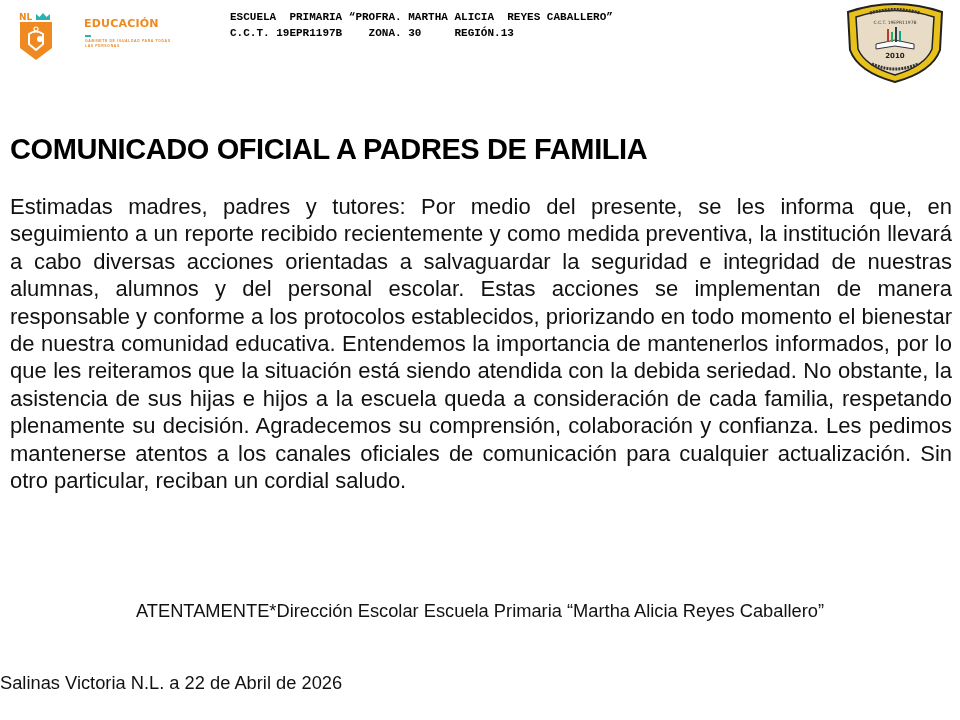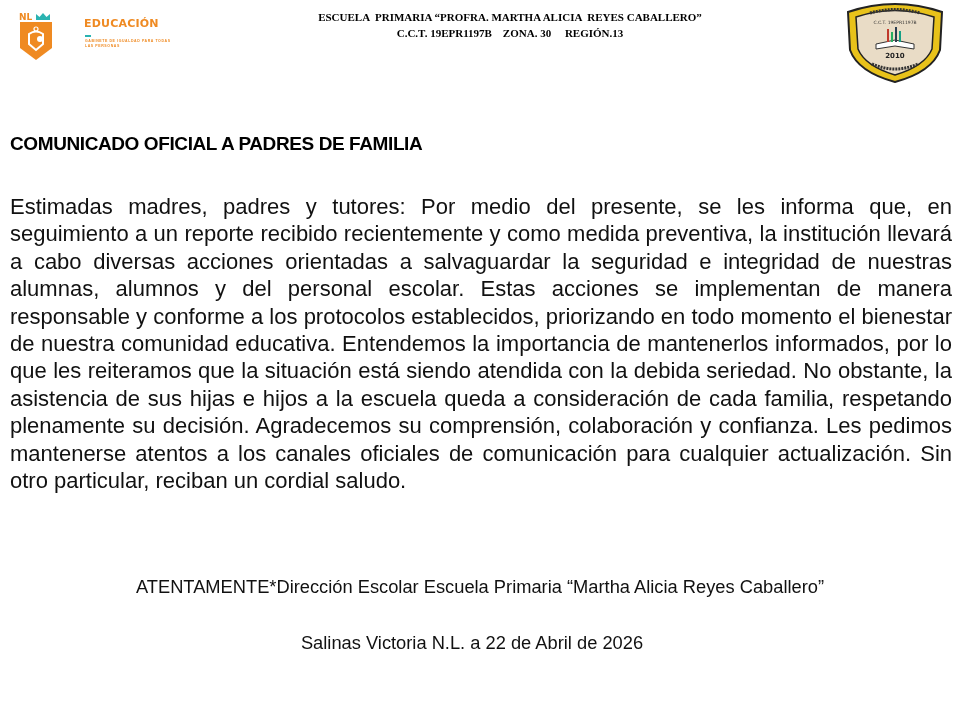--- a/index.html
+++ b/index.html
@@ -56,74 +56,72 @@
       color: #ef8a22;
       letter-spacing: 0.6px;
       font-weight: bold;
       width: 90px;
     }
     .header-text {
       position: absolute;
       left: 230px;
       top: 10px;
       width: 560px;
-      text-align: center;
-      font-family: Liberation Serif, serif;
+      font-family: Liberation Mono, monospace;
       font-weight: bold;
       font-size: 11px;
       line-height: 15.5px;
       color: #000000;
     }
     .header-text div { white-space: pre; }
     .badge-right {
       position: absolute;
       left: 840px;
       top: 0;
       width: 110px;
       height: 84px;
     }
     .title {
       position: absolute;
       left: 10px;
       top: 133px;
       font-family: "Liberation Sans", sans-serif;
       font-weight: bold;
-      font-size: 19px;
+      font-size: 29px;
       letter-spacing: -0.4px;
       color: #000000;
       margin: 0;
     }
     .body-text {
       position: absolute;
       left: 10px;
       top: 193px;
       width: 942px;
       font-family: "Liberation Sans", sans-serif;
       font-size: 22px;
       line-height: 27.4px;
       text-align: justify;
       color: #111111;
       margin: 0;
     }
     .closing {
       position: absolute;
       left: 0;
-      top: 576px;
+      top: 600px;
       width: 960px;
       text-align: center;
       font-family: "Liberation Sans", sans-serif;
       font-size: 18.3px;
       color: #111111;
     }
     .date-line {
       position: absolute;
       left: 0;
-      top: 632px;
+      top: 672px;
       width: 944px;
-      text-align: center;
       font-family: "Liberation Sans", sans-serif;
       font-size: 18.3px;
       color: #111111;
     }
   </style>
 </head>
 <body>
 
 <div class="logo-left">
   <div>

